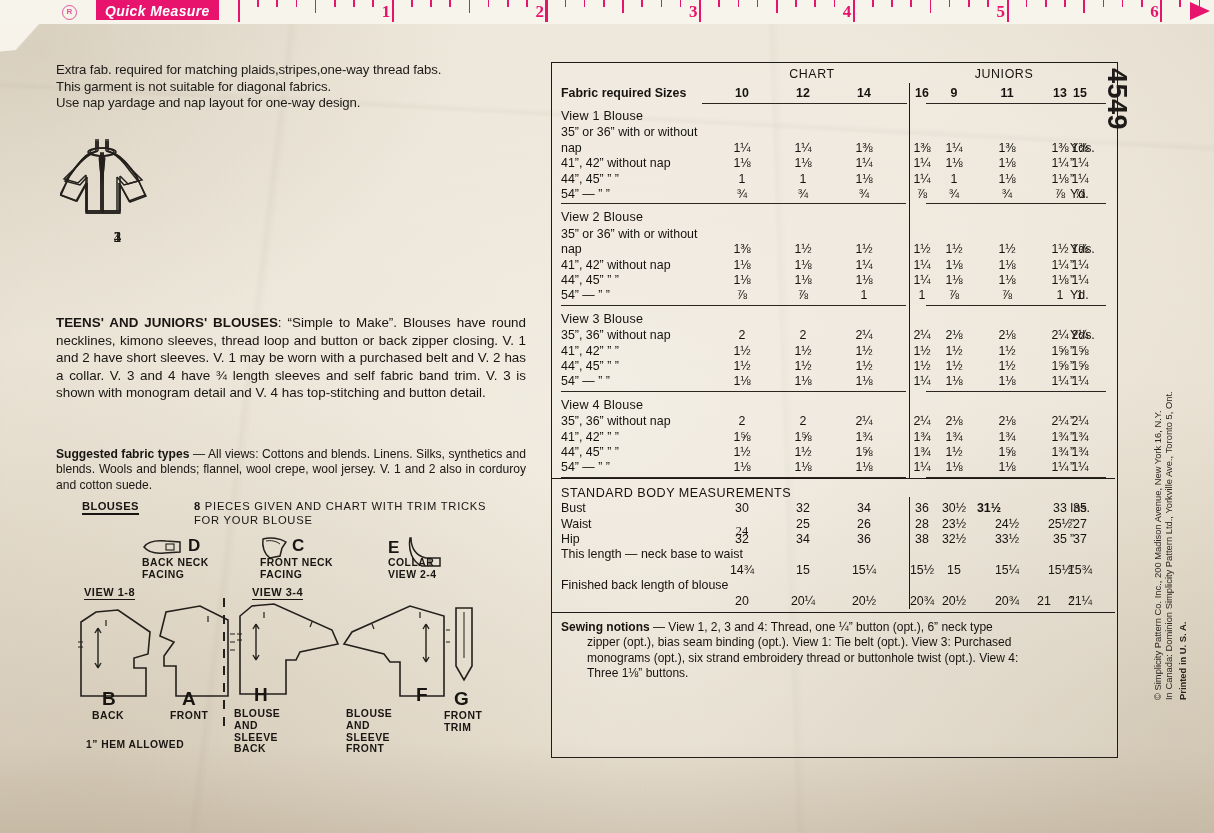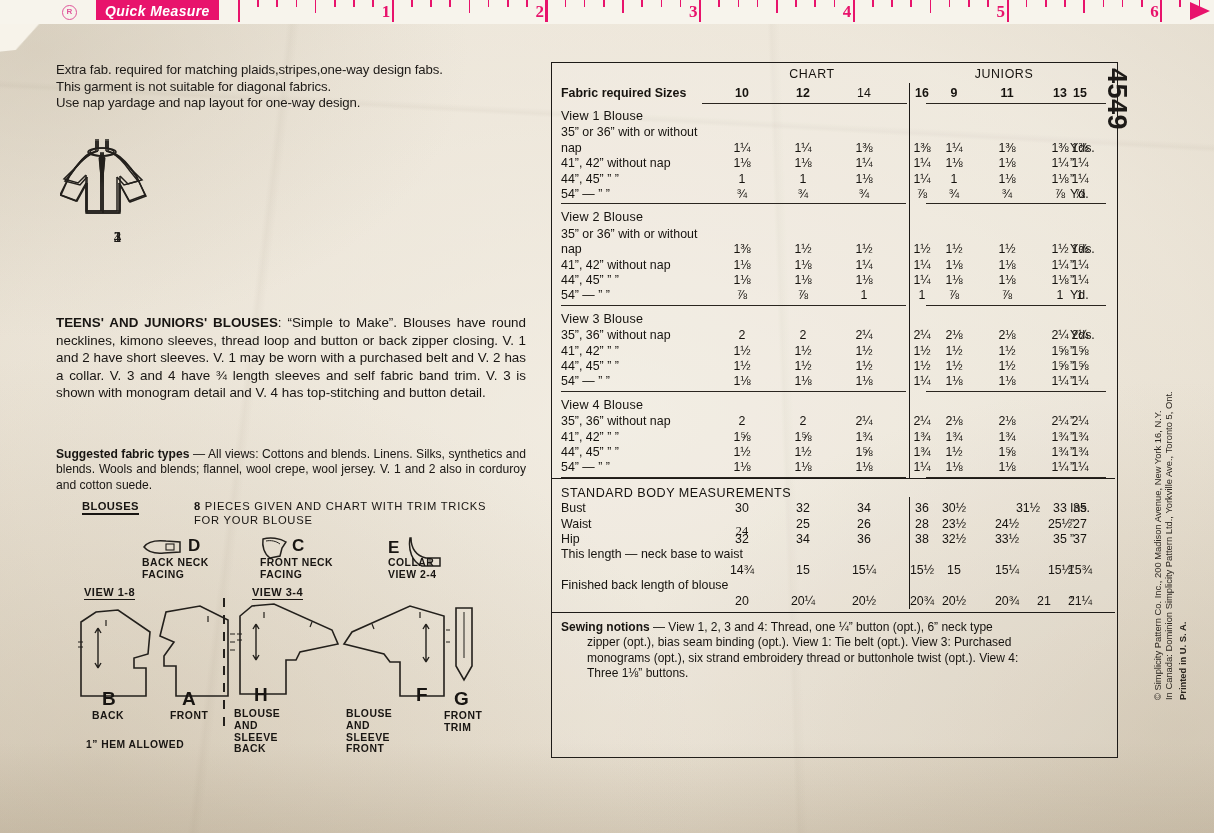--- a/index.html
+++ b/index.html
@@ -243,21 +243,21 @@
       <div class="rnum" style="left: 461.102px;">3</div>
       <div class="rnum" style="left: 614.803px;">4</div>
       <div class="rnum" style="left: 768.504px;">5</div>
       <div class="rnum" style="left: 922.205px;">6</div>
     </div>
   <div class="arrowend"></div>
 </div>
 
 <div class="left">
   <div class="notice">
-    <div>Extra fab. required for matching plaids,stripes,one-way design fabs.</div>
+    <div>Extra fab. required for matching plaids,stripes,one-way thread fabs.</div>
     <div>This garment is not suitable for diagonal fabrics.</div>
     <div>Use nap yardage and nap layout for one-way design.</div>
   </div>
 </div>
 
 <div class="views-row">
   <div class="view-fig" style="left:0">
     <svg width="115" height="95" viewBox="0 0 115 95">
         <g fill="none" stroke="#23201c" stroke-width="1.5">
       <path d="M36 8 v10 M46 8 v10"></path>
@@ -412,21 +412,21 @@
   <div class="hemnote">1” HEM ALLOWED</div>
 </div>
 
 <div class="panel">
   <div class="tbl" id="tbl">
       <div class="grp-head grp-teens" style="left:160px;top:4px;width:200px;">CHART</div>
       <div class="grp-head grp-juniors" style="left:372px;top:4px;width:160px;">JUNIORS</div>
       <div class="c-label" style="left:9px;top:23px;font-weight:bold;">Fabric  required    Sizes</div>
       <div class="c-size" style="left:172px;top:23px;font-weight:bold;">10</div>
       <div class="c-size" style="left:233px;top:23px;font-weight:bold;">12</div>
-      <div class="c-size" style="left:294px;top:23px;font-weight:normal;">14</div>
+      <div class="c-size" style="left:294px;top:23px;font-weight:bold;">14</div>
       <div class="c-size" style="left:352px;top:23px;font-weight:bold;">16</div>
       <div class="c-size" style="left:384px;top:23px;font-weight:bold;">9</div>
       <div class="c-size" style="left:437px;top:23px;font-weight:bold;">11</div>
       <div class="c-size" style="left:490px;top:23px;font-weight:bold;">13</div>
       <div class="c-size" style="left:510px;top:23px;font-weight:bold;">15</div>
       <div class="hline" style="left:150px;top:40px;width:205px;"></div>
       <div class="hline" style="left:374px;top:40px;width:180px;"></div>
       <div class="sec-title" style="left:9px;top:46px;">View 1   Blouse</div>
       <div class="c-label" style="left:9px;top:62.4px;">35” or 36” with or without</div>
       <div class="c-label" style="left:9px;top:77.8px;">nap</div>
@@ -603,21 +603,21 @@
       <div class="hline" style="left:374px;top:413.79999999999984px;width:180px;"></div>
       <div class="vline" style="top:20px;height:394.79999999999984px;"></div>
       <div class="hline sh" style="left:0px;top:414.79999999999984px;width:563px;background:#1d1a17;height:1.4px;"></div>
       <div class="sec-title" style="left:9px;top:422.79999999999984px;font-weight:normal;letter-spacing:.5px;">STANDARD  BODY  MEASUREMENTS</div>
       <div class="c-label" style="left:9px;top:438.1999999999998px;">Bust</div>
       <div class="c-size" style="left:172px;top:438.1999999999998px;">30</div>
       <div class="c-size" style="left:233px;top:438.1999999999998px;">32</div>
       <div class="c-size" style="left:294px;top:438.1999999999998px;">34</div>
       <div class="c-size" style="left:352px;top:438.1999999999998px;">36</div>
       <div class="c-size" style="left:384px;top:438.1999999999998px;">30½</div>
-      <div class="c-size" style="left:458px;top:438.1999999999998px;">31½</div>
+      <div class="c-size" style="left:419px;top:438.1999999999998px;font-weight:bold;">31½</div>
       <div class="c-size" style="left:490px;top:438.1999999999998px;">33</div>
       <div class="c-size" style="left:510px;top:438.1999999999998px;">35</div>
       <div class="c-unit" style="left:518px;top:438.1999999999998px;">Ins.</div>
       <div class="c-label" style="left:9px;top:453.5999999999998px;">Waist</div>
       <div class="c-size" style="left:172px;top:461px;font-family:Liberation Serif, serif;">24</div>
       <div class="c-size" style="left:233px;top:453.5999999999998px;">25</div>
       <div class="c-size" style="left:294px;top:453.5999999999998px;">26</div>
       <div class="c-size" style="left:352px;top:453.5999999999998px;">28</div>
       <div class="c-size" style="left:384px;top:453.5999999999998px;">23½</div>
       <div class="c-size" style="left:437px;top:453.5999999999998px;">24½</div>

